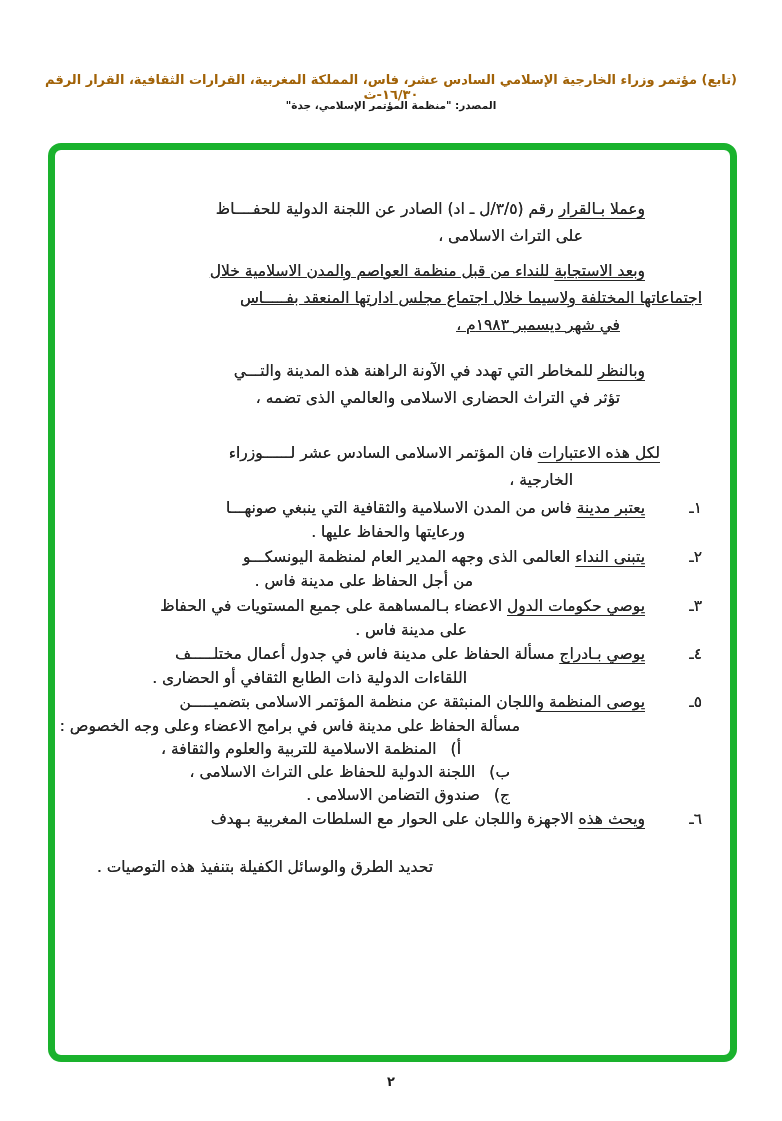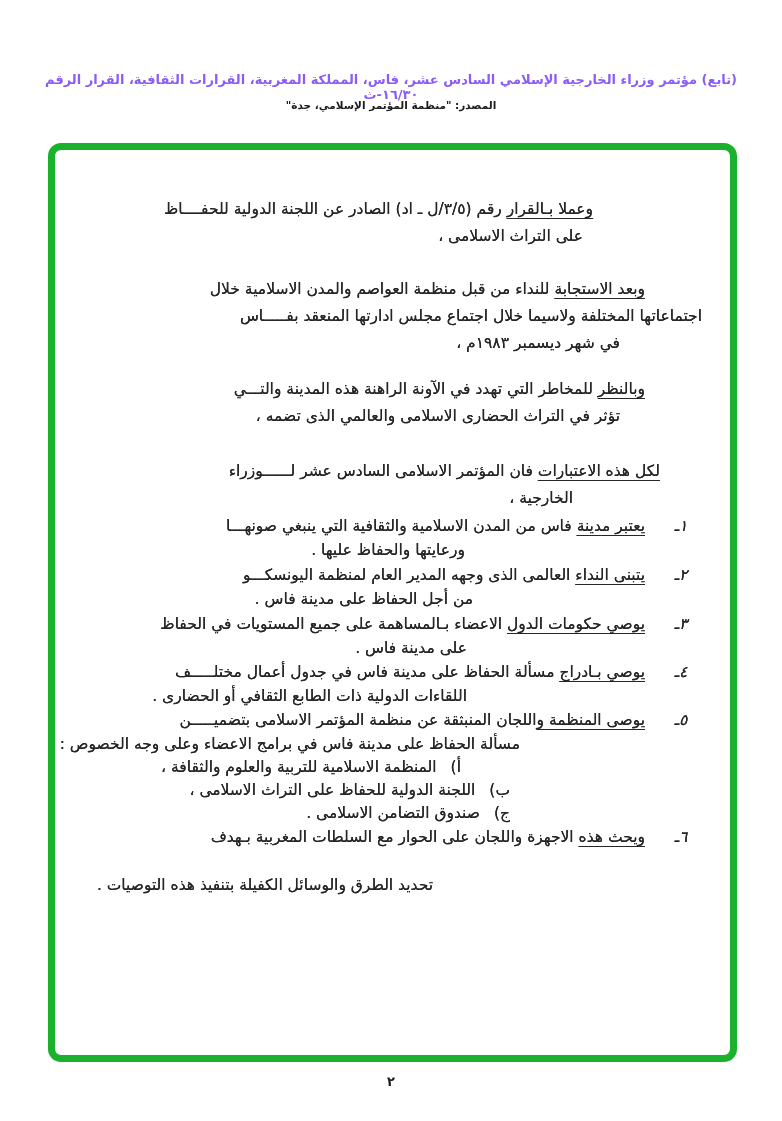--- a/index.html
+++ b/index.html
@@ -3,65 +3,65 @@
 <meta charset="utf-8">
 <style>
   html,body{margin:0;padding:0;}
   body{
     width:782px;height:1121px;position:relative;background:#ffffff;
     font-family:"DejaVu Sans",sans-serif;overflow:hidden;
   }
   .hdr1{
     position:absolute;top:72px;left:30px;right:30px;
     direction:rtl;text-align:center;
-    font-size:13px;font-weight:bold;color:#8b5cf6;letter-spacing:0;
+    font-size:13px;font-weight:bold;color:#a16207;letter-spacing:0;
   }
   .hdr2{
     position:absolute;top:99px;left:30px;right:30px;
     direction:rtl;text-align:center;
     font-size:10.5px;font-weight:bold;color:#1a1a1a;
   }
   .green-box{
     position:absolute;left:48px;top:143px;width:675px;height:905px;
     border:7px solid #1ab22d;border-radius:13px;background:transparent;
   }
   .content{
     position:absolute;top:196px;left:112px;right:80px;
     direction:rtl;text-align:right;color:#262626;
     font-size:15.5px;text-shadow:0 0 .45px #2a2a2a;
   }
   .para{line-height:27px;}
   .para .line{white-space:nowrap;}
   .items{margin-top:2px;}
   .item{display:flex;line-height:24px;}
-  .item .num{width:57px;padding-left:15px;box-sizing:border-box;flex:none;text-align:center;font-style:italic;}
+  .item .num{width:57px;padding-left:15px;box-sizing:border-box;flex:none;text-align:right;}
   .item .itext{flex:1;min-width:0;}
   .item .line{white-space:nowrap;text-align:right;}
   .sub{line-height:23px;white-space:nowrap;}
   .sub .marker{margin-left:14px;}
   .ul{text-decoration:underline;text-underline-offset:4px;text-decoration-thickness:1px;}
   .pagenum{
     position:absolute;top:1074px;left:0;right:0;text-align:center;
     font-size:13px;font-weight:bold;color:#1a1a1a;
   }
 </style>
 </head>
 <body>
 
 <div class="hdr1">(تابع) مؤتمر وزراء الخارجية الإسلامي السادس عشر، فاس، المملكة المغربية، القرارات الثقافية، القرار الرقم ١٦/٣٠-ث</div>
 <div class="hdr2">المصدر:  "منظمة المؤتمر الإسلامي، جدة"</div>
 
 <div class="green-box" style="border-color: rgb(26, 178, 45);"></div>
 
 <div class="content" id="doc-content">
     <div class="para">
-      <div class="line" style="padding-right: 57px; text-align: center;"><span class="ul">وعملا بـالقرار</span> رقم (٣/٥/ل ـ اد) الصادر عن اللجنة الدولية للحفــــاظ</div>
+      <div class="line" style="padding-right: 57px;"><span class="ul">وعملا بـالقرار</span> رقم (٣/٥/ل ـ اد) الصادر عن اللجنة الدولية للحفــــاظ</div>
       <div class="line" style="padding-right: 119px;">على التراث الاسلامى ،</div>
     </div>
-    <div class="para" style="margin-top: 26px;">
+    <div class="para" style="margin-top: 8px; text-decoration: underline;">
       <div class="line" style="padding-right: 57px;"><span class="ul">وبعد الاستجابة</span> للنداء من قبل منظمة العواصم والمدن الاسلامية خلال</div>
       <div class="line">اجتماعاتها المختلفة ولاسيما خلال اجتماع مجلس ادارتها المنعقد بفـــــاس</div>
       <div class="line" style="padding-right: 82px;">في شهر ديسمبر ١٩٨٣م ،</div>
     </div>
     <div class="para" style="margin-top: 19px;">
       <div class="line" style="padding-right: 57px;"><span class="ul">وبالنظر</span> للمخاطر التي تهدد في الآونة الراهنة هذه المدينة والتـــي</div>
       <div class="line" style="padding-right: 82px;">تؤثر في التراث الحضارى الاسلامى والعالمي الذى تضمه ،</div>
     </div>
     <div class="para" style="margin-top: 9px;">
       <div class="line" style="padding-right: 42px; margin-top: 28px;"><span class="ul">لكل هذه الاعتبارات</span> فان المؤتمر الاسلامى السادس عشر لــــــوزراء</div>

